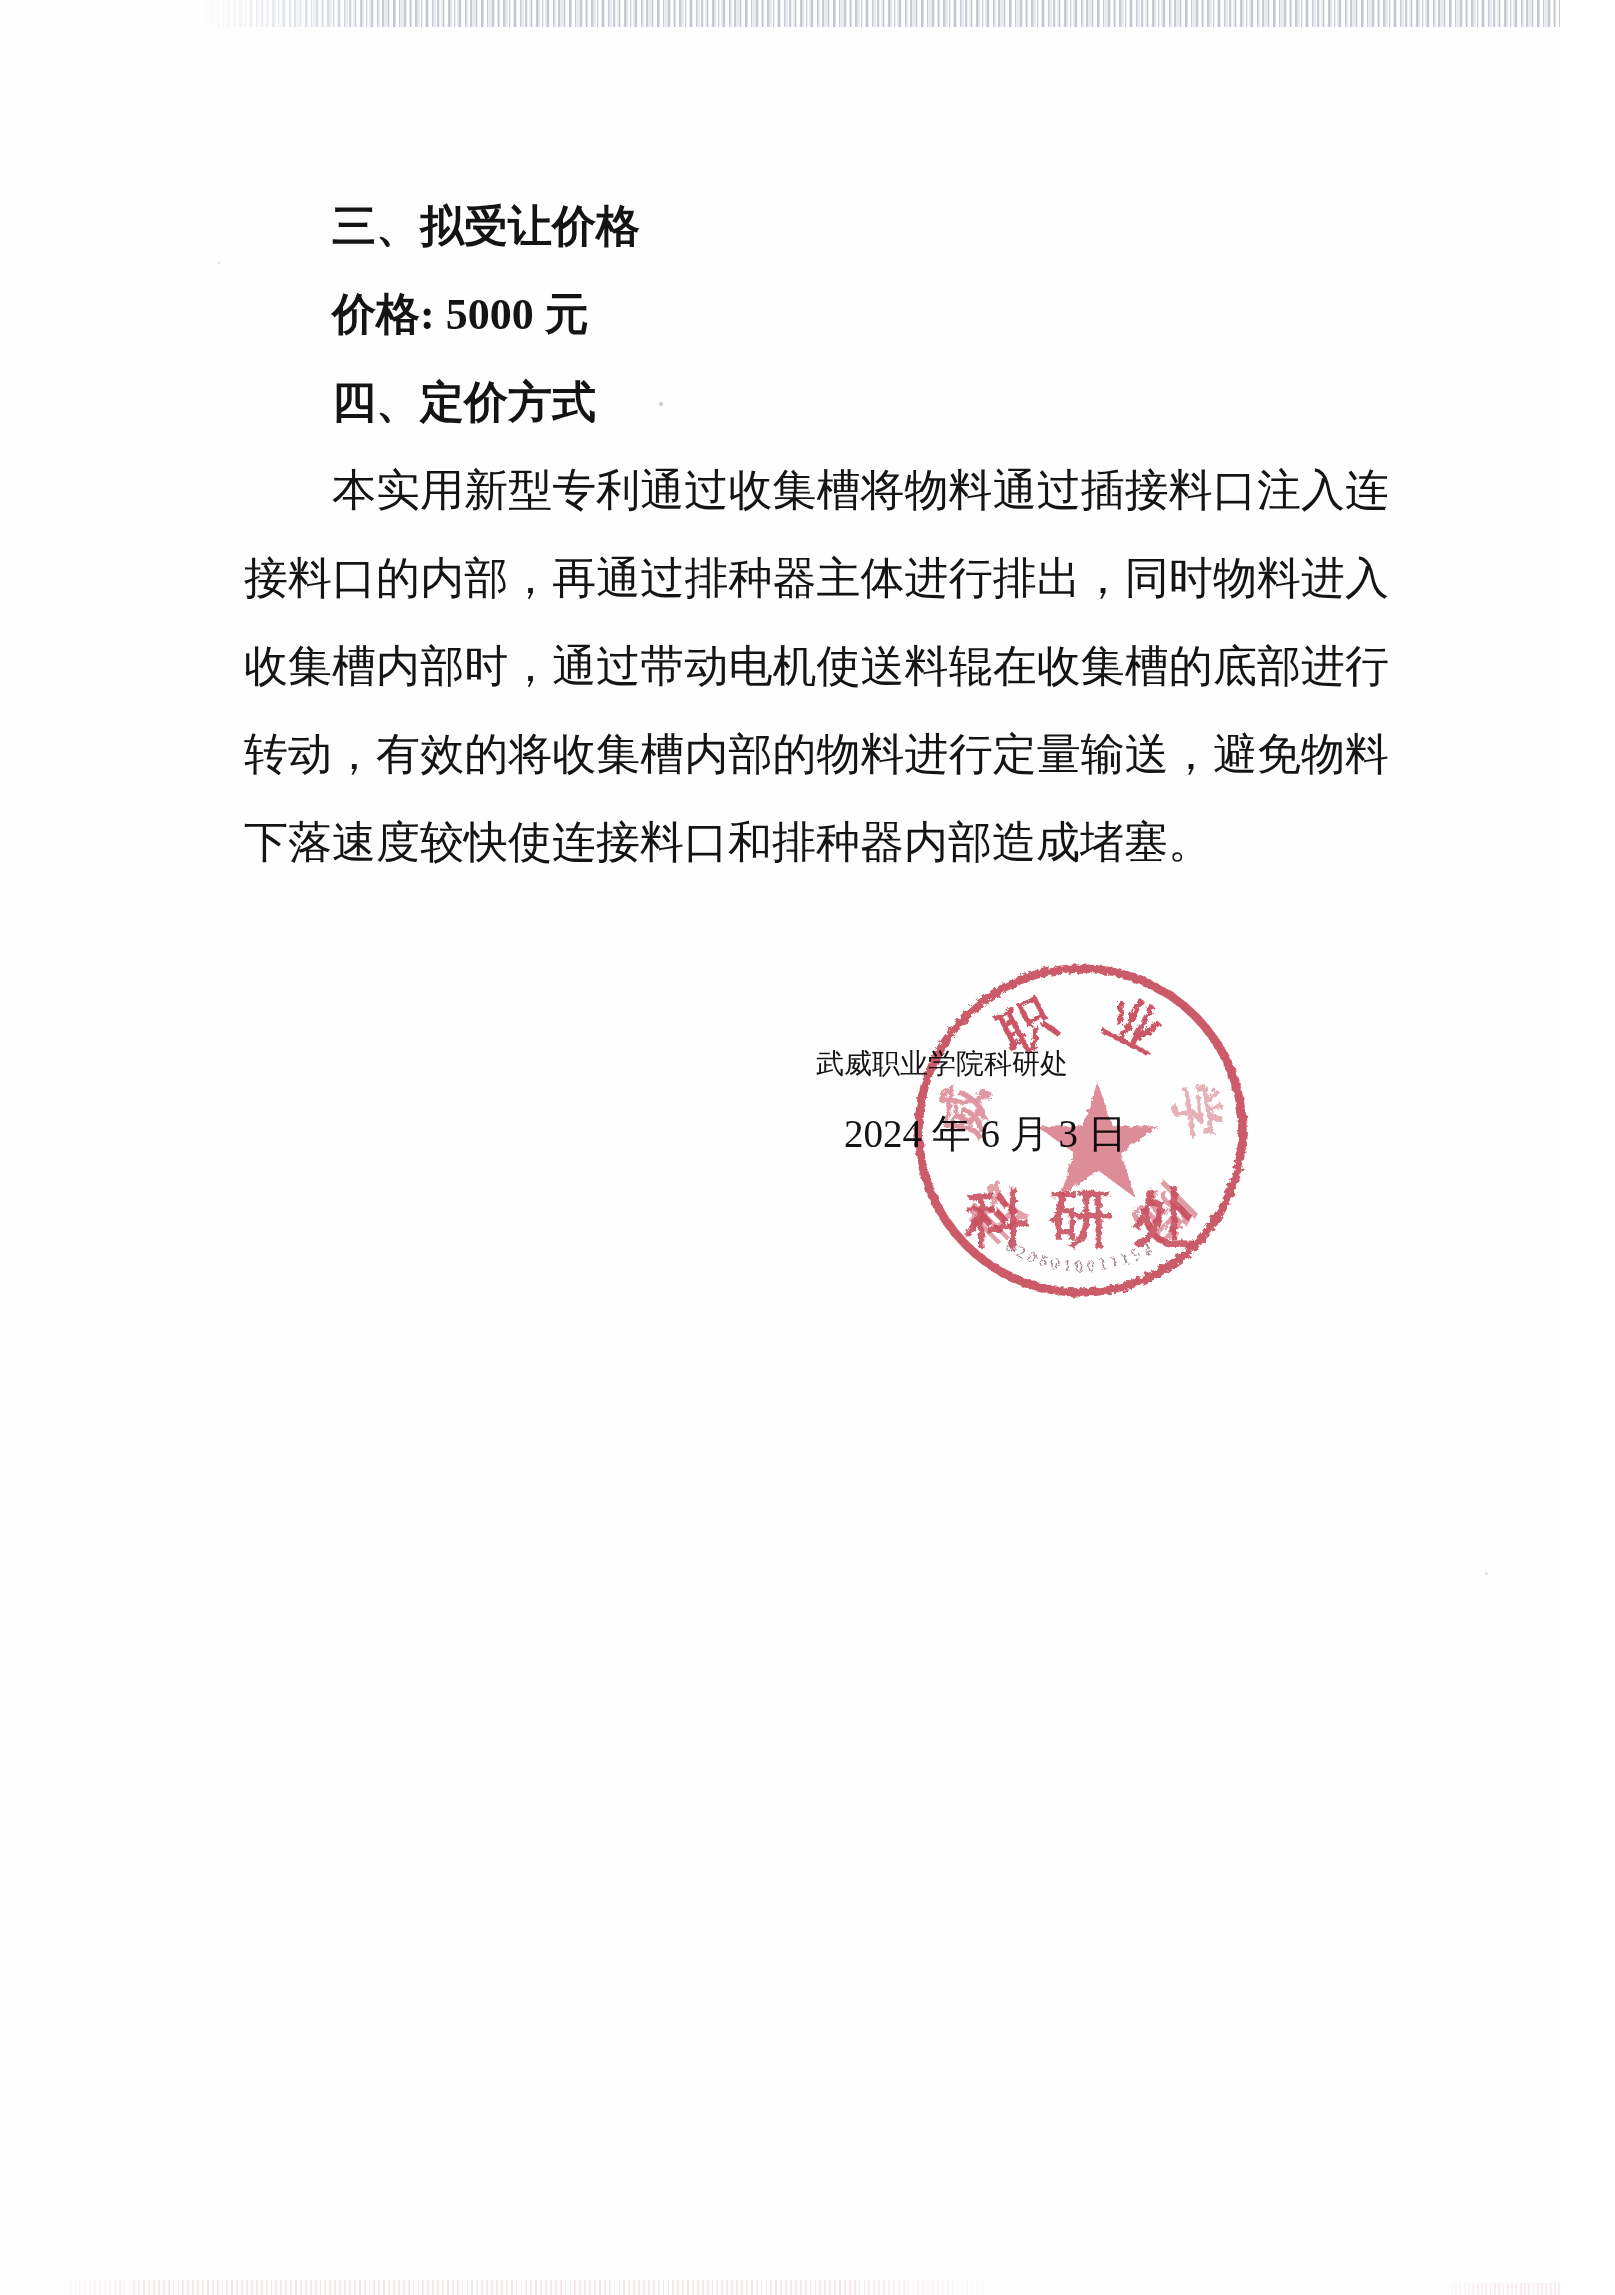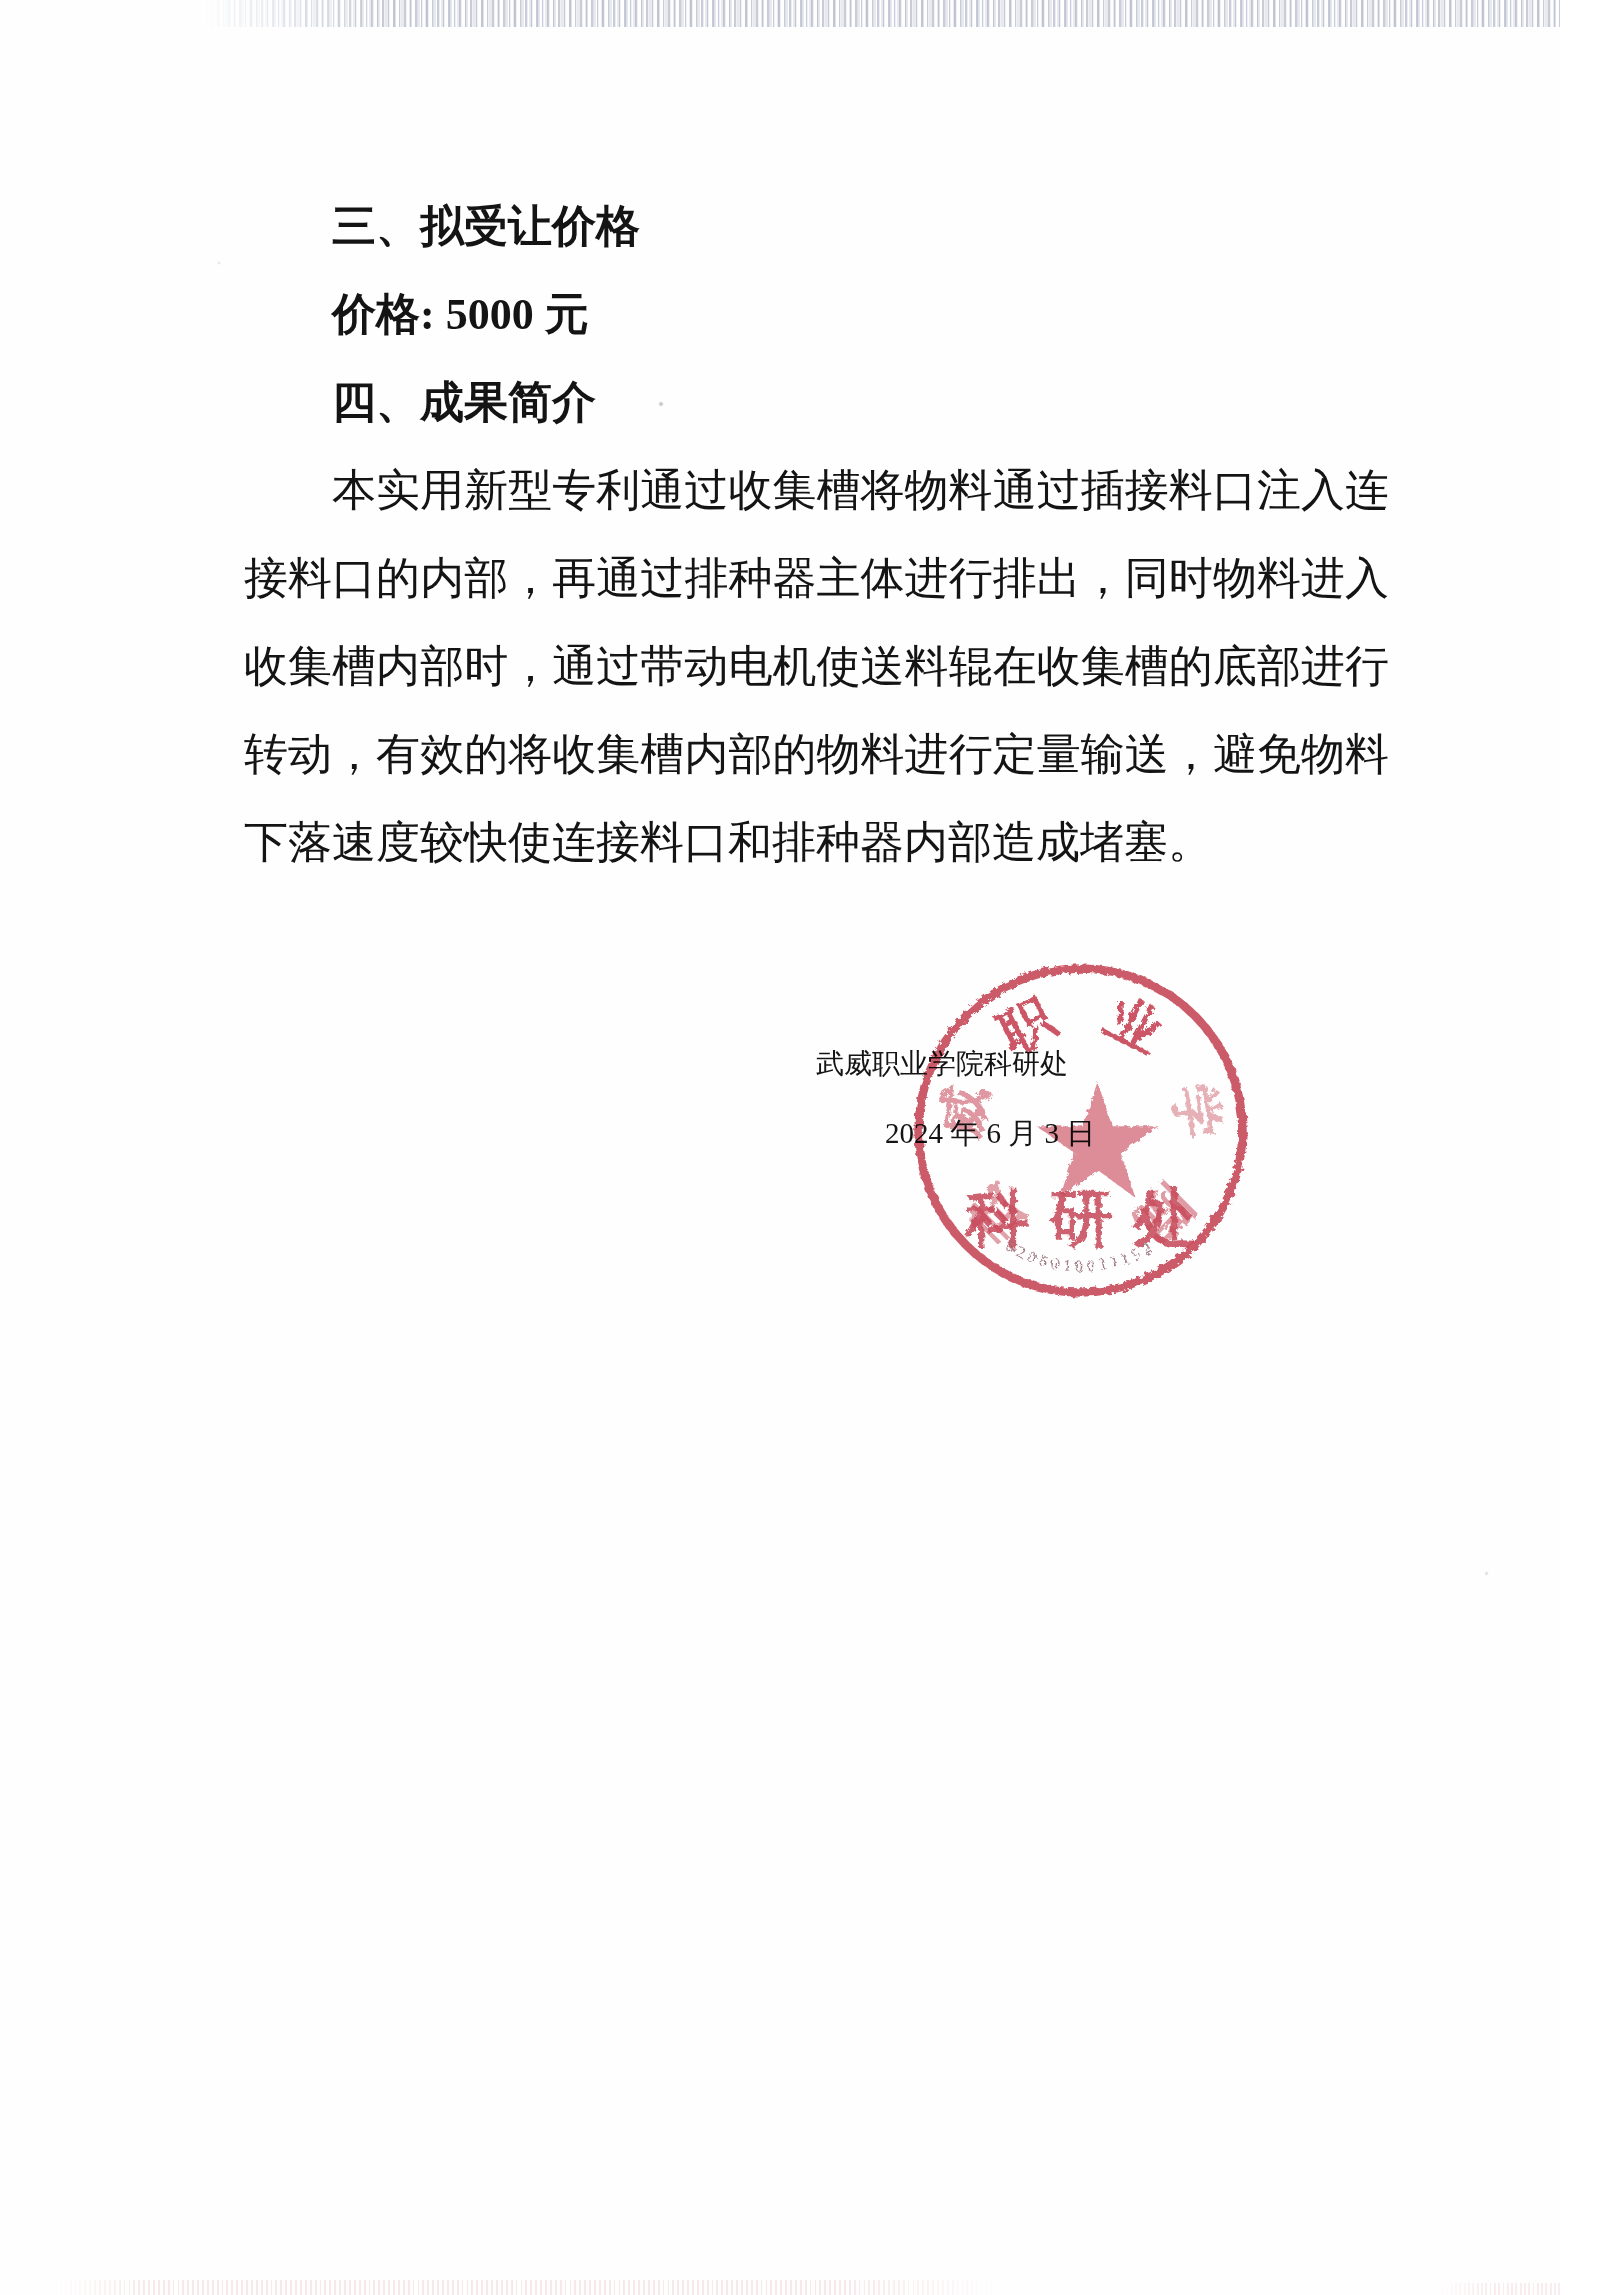--- a/index.html
+++ b/index.html
@@ -48,22 +48,22 @@
     text-align:justify;
     text-justify:inter-character;
     word-break:break-all;
     font-family:Liberation Serif, serif;
   }
   .sig-org{
     position:absolute;left:816px;top:1039px;
     font-size:28px;line-height:50px;white-space:nowrap;
   }
   .sig-date{
-    position:absolute;left:885px;top:1109px;
-    font-size:29px;line-height:49px;white-space:nowrap;
+    position:absolute;left:844px;top:1109px;
+    font-size:39px;line-height:49px;white-space:nowrap;
   }
   .seal{
     position:absolute;left:910px;top:960px;width:341px;height:341px;
     mix-blend-mode:multiply;
     opacity:.93;
   }
   .seal svg{display:block;width:100%;height:100%;}
   .speck{position:absolute;border-radius:50%;}
   .speck1{left:658px;top:401px;width:6.1px;height:6.1px;background:radial-gradient(circle,#777 0%,rgba(120,120,120,0) 70%);opacity:.55;}
   .speck2{left:1484px;top:1571px;width:4.9px;height:4.9px;background:radial-gradient(circle,#999 0%,rgba(150,150,150,0) 70%);opacity:.4;}
@@ -73,21 +73,21 @@
 </head>
 <body>
 
 <div class="page">
 
   <div class="scan-noise-top"></div>
 
   <div class="content">
     <div class="line heading">三、拟受让价格</div>
     <div class="line">价格: 5000 元</div>
-    <div class="line heading">四、成果简介</div>
+    <div class="line heading">四、定价方式</div>
     <div class="paragraph">本实用新型专利通过收集槽将物料通过插接料口注入连接料口的内部，再通过排种器主体进行排出，同时物料进入收集槽内部时，通过带动电机使送料辊在收集槽的底部进行转动，有效的将收集槽内部的物料进行定量输送，避免物料下落速度较快使连接料口和排种器内部造成堵塞。</div>
   </div>
 
   <div class="sig-org">武威职业学院科研处</div>
   <div class="sig-date">2024 年 6 月 3 日</div>
 
   <div class="seal">
     <svg viewBox="0 0 560 560" xmlns="http://www.w3.org/2000/svg">
       <defs>
         <filter id="roughen" x="-12%" y="-12%" width="124%" height="124%">

